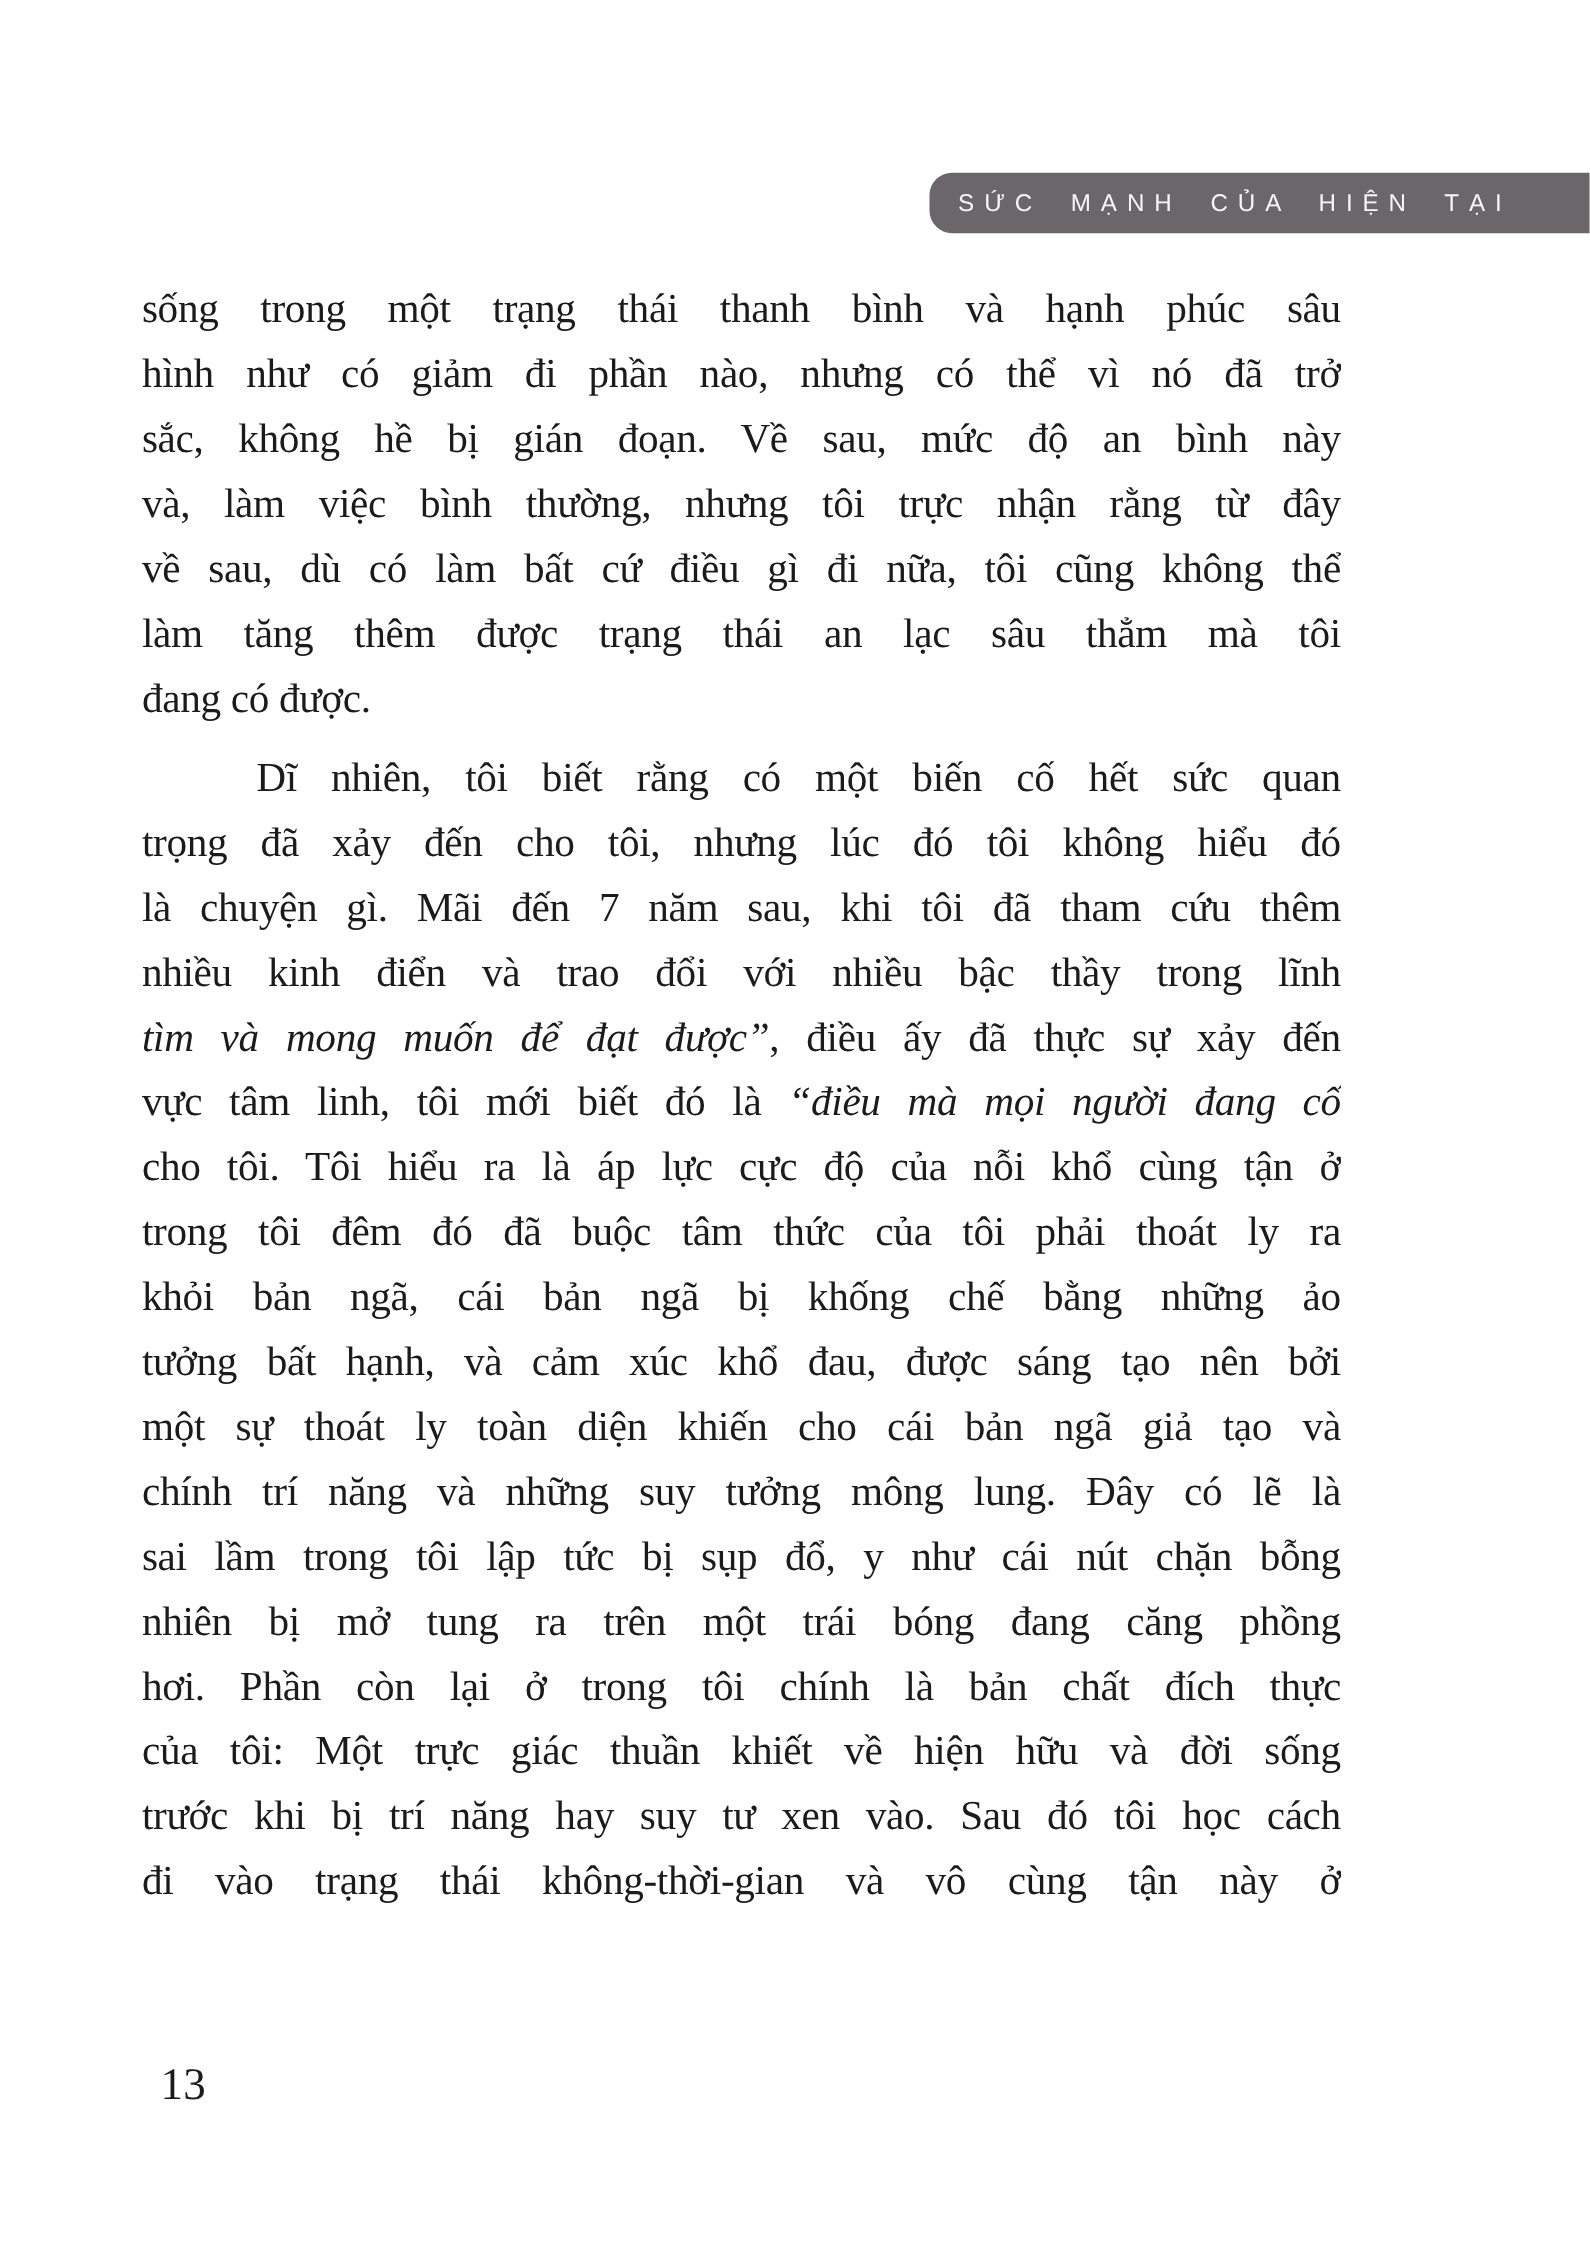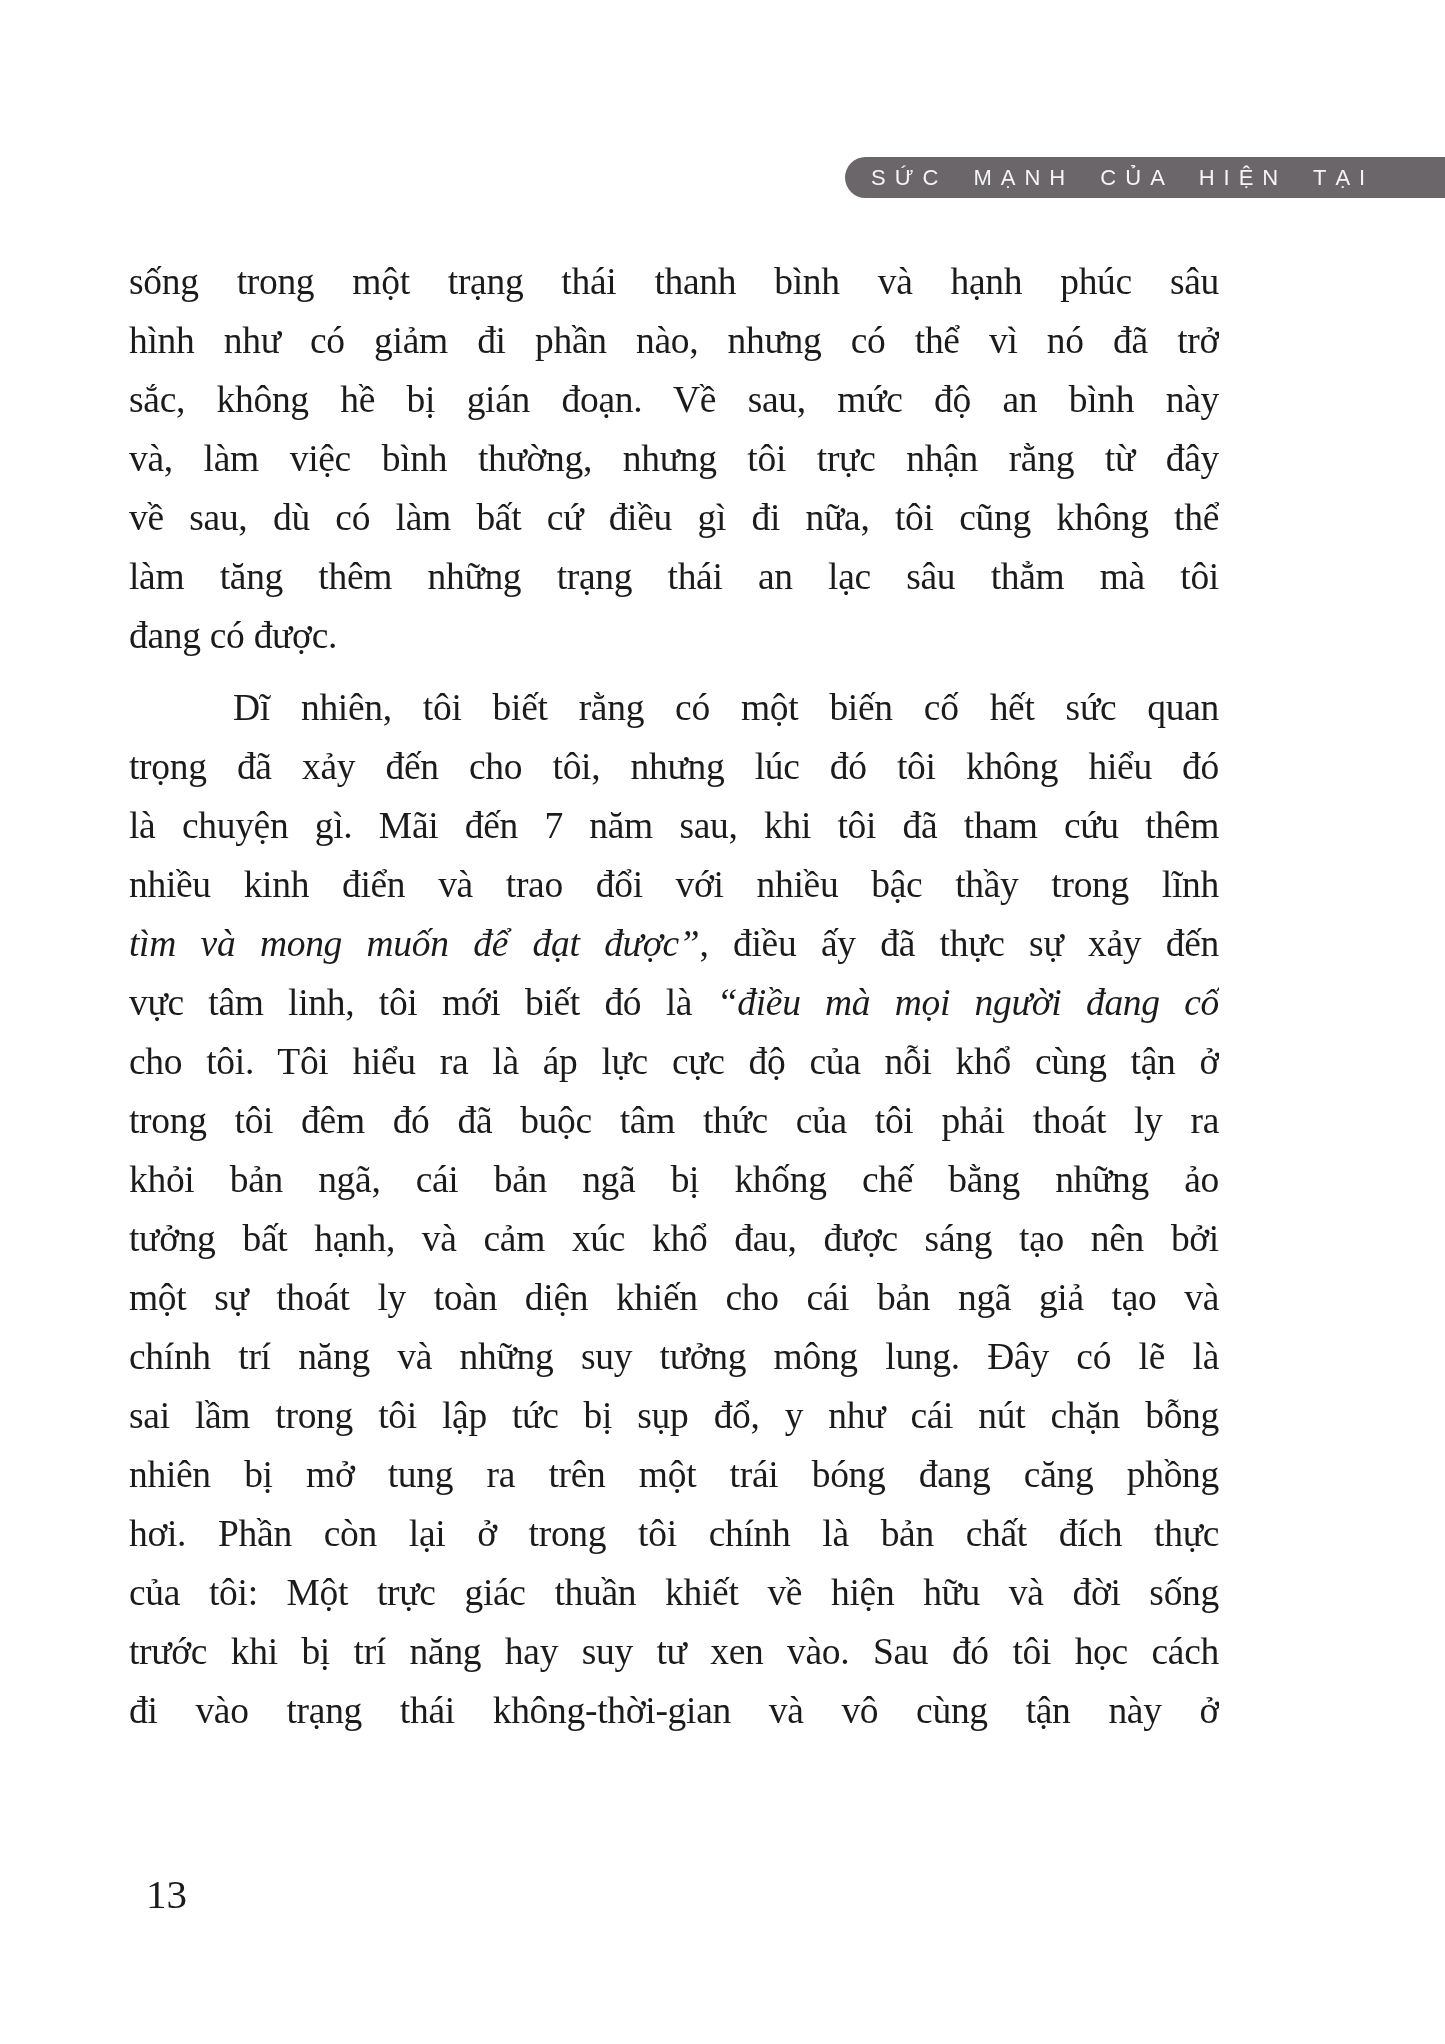--- a/index.html
+++ b/index.html
@@ -20,21 +20,21 @@
     width: 1445px;
     height: 2044px;
     background: var(--page-bg);
   }
   
   .banner {
     position: absolute;
     top: 157px;
     left: 845px;
     width: 600px;
-    height: 41px;
+    height: 55px;
     background: var(--banner-bg);
     border-radius: 20.5px 0 0 20.5px;
     display: flex;
     align-items: center;
     padding-left: 26px;
   }
   .banner-title {
     font-family: "Liberation Sans", sans-serif;
     font-size: 22px;
     font-weight: 400;
@@ -87,21 +87,21 @@
   </div>
 
   <div class="textblock">
 
     <div class="para para1">
       <div class="line">sống trong một trạng thái thanh bình và hạnh phúc sâu</div>
       <div class="line">hình như có giảm đi phần nào, nhưng có thể vì nó đã trở</div>
       <div class="line">sắc, không hề bị gián đoạn. Về sau, mức độ an bình này</div>
       <div class="line">và, làm việc bình thường, nhưng tôi trực nhận rằng từ đây</div>
       <div class="line">về sau, dù có làm bất cứ điều gì đi nữa, tôi cũng không thể</div>
-      <div class="line">làm tăng thêm những trạng thái an lạc sâu thẳm mà tôi</div>
+      <div class="line">làm tăng thêm được trạng thái an lạc sâu thẳm mà tôi</div>
       <div class="line para-end">đang có được.</div>
     </div>
 
     <div class="para para2">
       <div class="line first-line">Dĩ nhiên, tôi biết rằng có một biến cố hết sức quan</div>
       <div class="line">trọng đã xảy đến cho tôi, nhưng lúc đó tôi không hiểu đó</div>
       <div class="line">là chuyện gì. Mãi đến 7 năm sau, khi tôi đã tham cứu thêm</div>
       <div class="line">nhiều kinh điển và trao đổi với nhiều bậc thầy trong lĩnh</div>
       <div class="line"><span class="italic">tìm và mong muốn để đạt được”</span><span>, điều ấy đã thực sự xảy đến</span></div>
       <div class="line"><span>vực tâm linh, tôi mới biết đó là </span><span class="italic">“điều mà mọi người đang cố</span></div>

